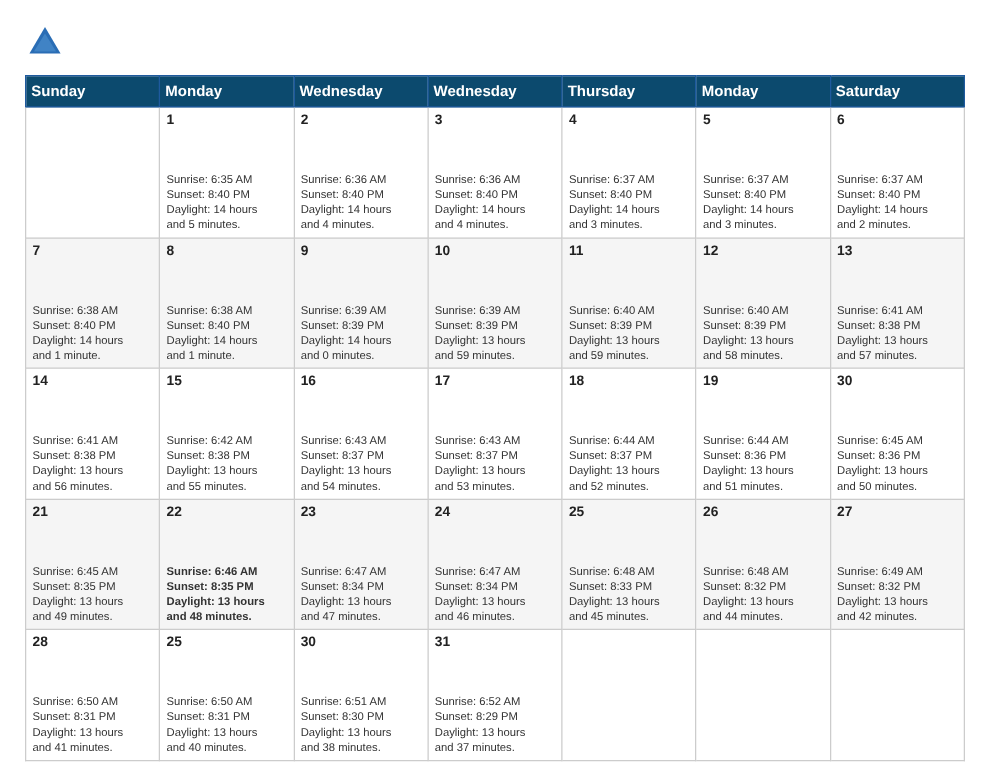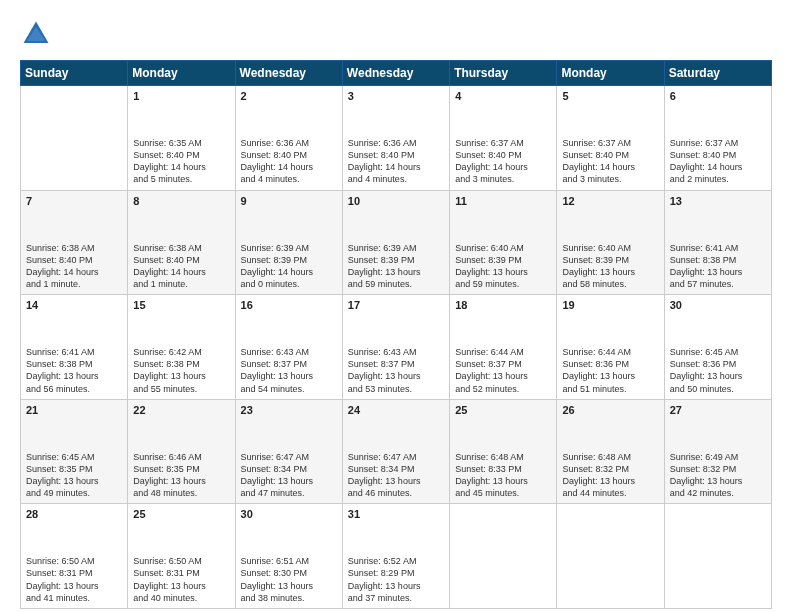--- a/index.html
+++ b/index.html
@@ -285,21 +285,21 @@
         <tr>
           <td>
             <span class="day-num">21</span>
             <div class="cell-text" style="white-space: pre-line;">Sunrise: 6:45 AM
 Sunset: 8:35 PM
 Daylight: 13 hours
 and 49 minutes.</div>
           </td>
           <td>
             <span class="day-num">22</span>
-            <div class="cell-text" style="white-space: pre-line;">Sunrise: 6:46 AM
+            <div class="cell-text" style="white-space: pre-line; font-weight: bold;">Sunrise: 6:46 AM
 Sunset: 8:35 PM
 Daylight: 13 hours
 and 48 minutes.</div>
           </td>
           <td>
             <span class="day-num">23</span>
             <div class="cell-text" style="white-space: pre-line;">Sunrise: 6:47 AM
 Sunset: 8:34 PM
 Daylight: 13 hours
 and 47 minutes.</div>

